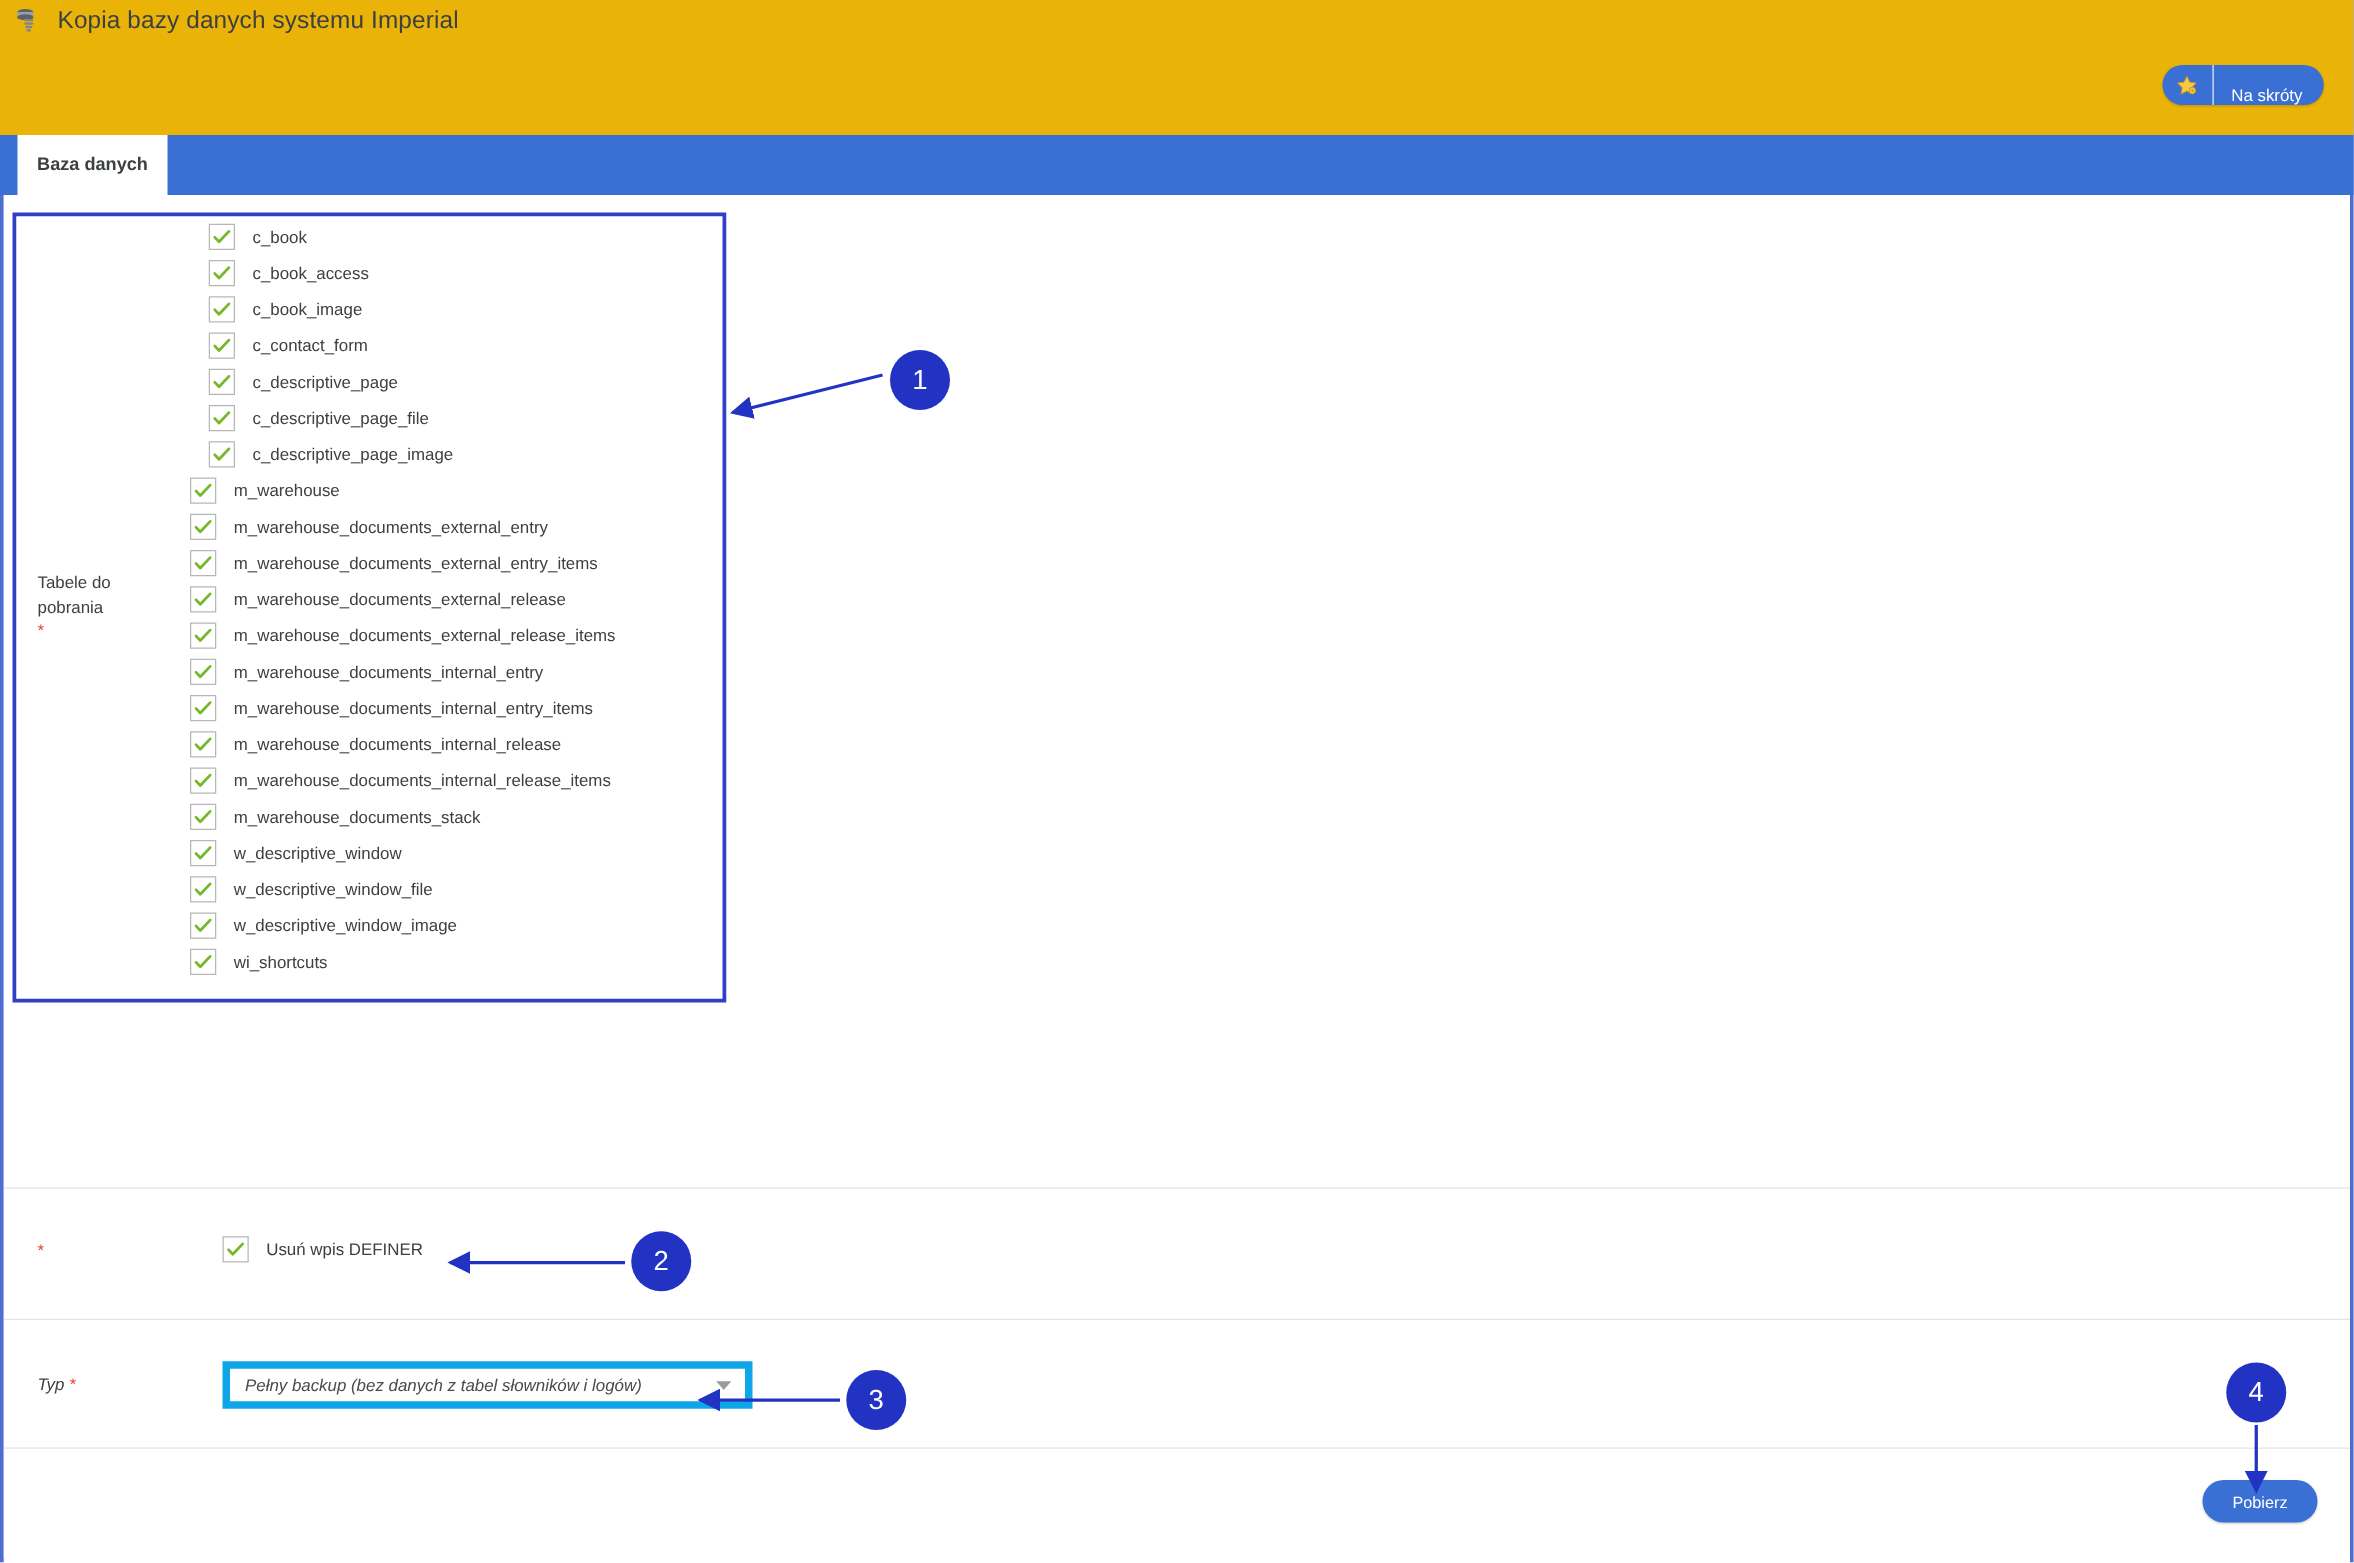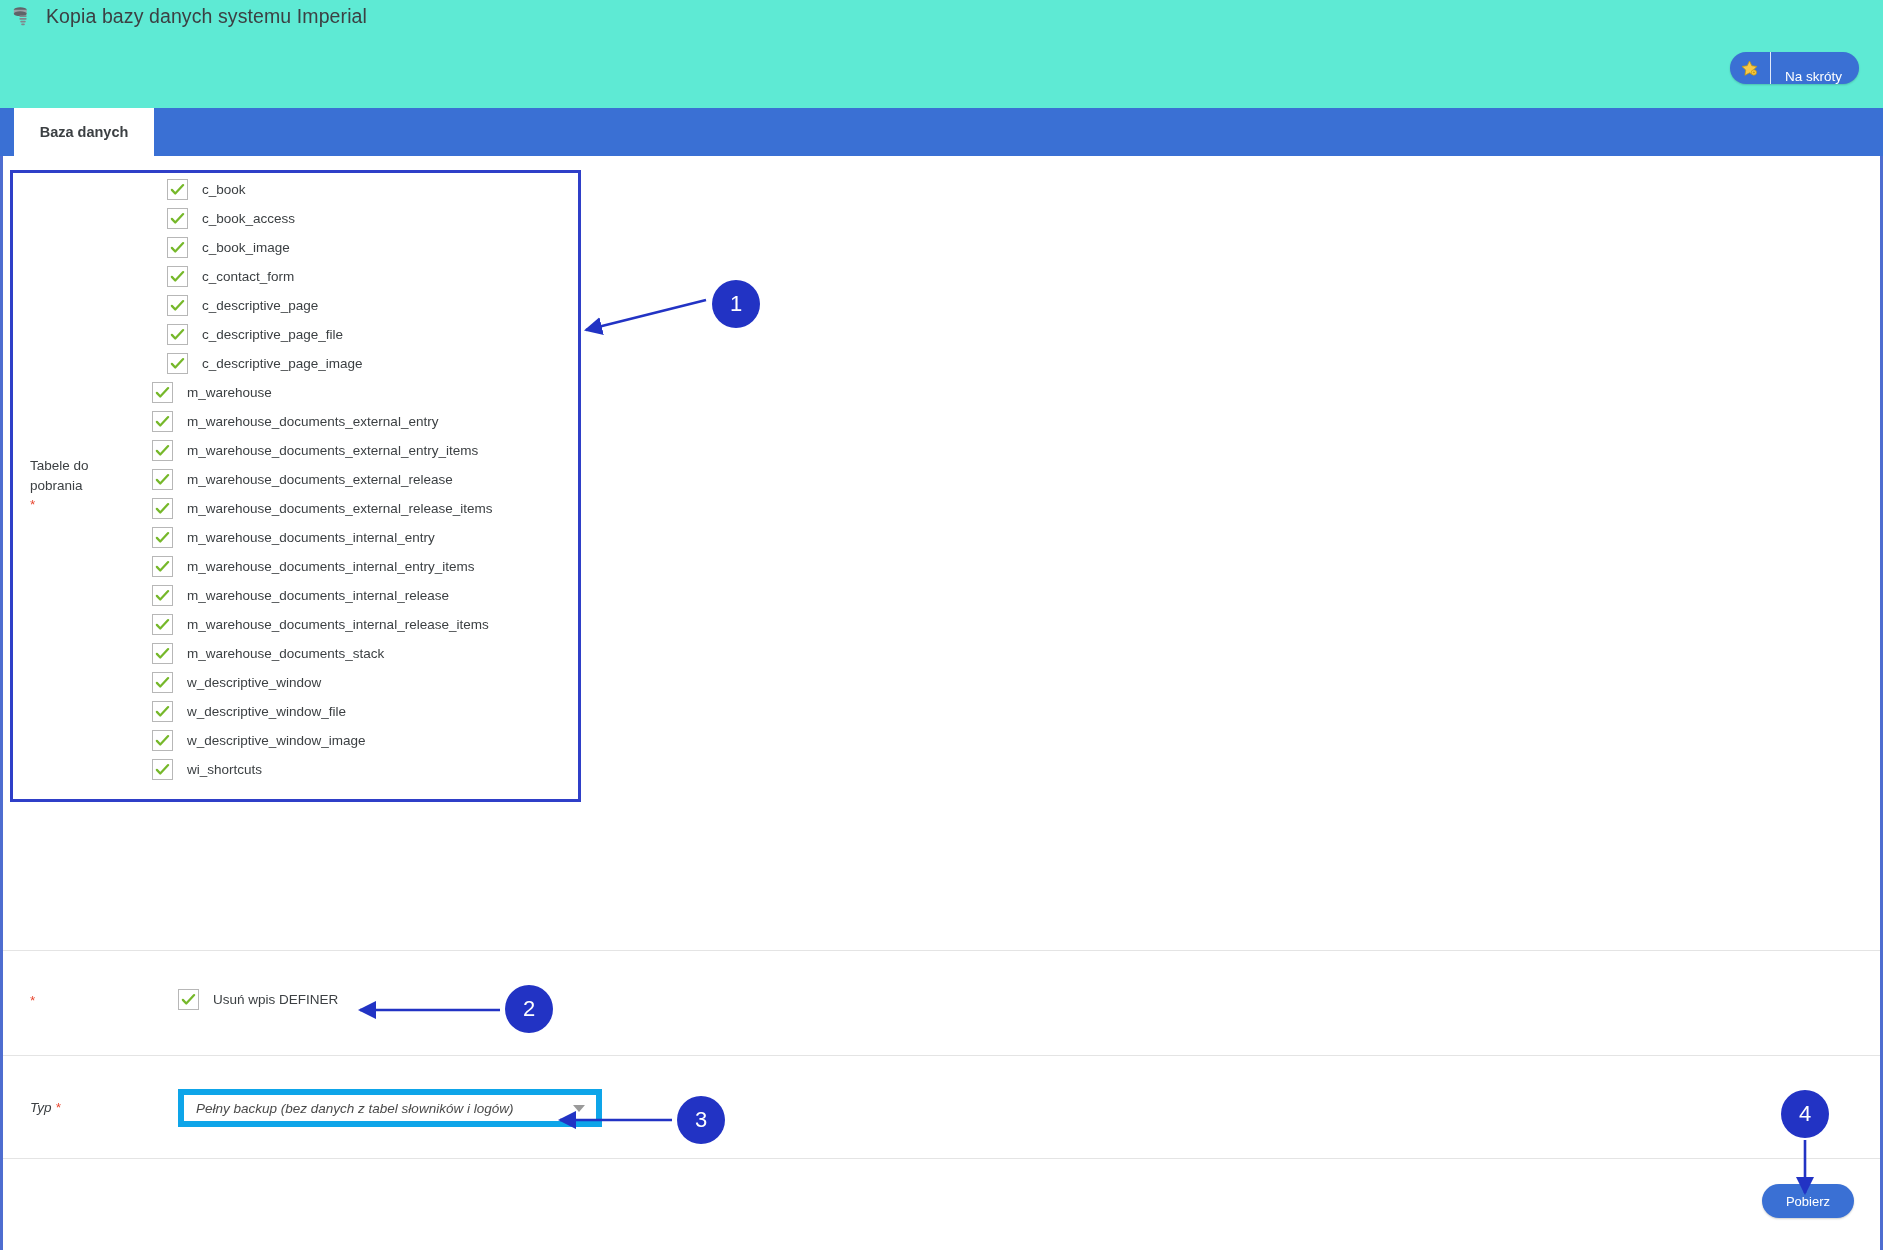--- a/index.html
+++ b/index.html
@@ -28,21 +28,21 @@
   }
   .page-rail.left  { left: 0; }
   .page-rail.right { right: 0; }
 
   
   .app-header {
     position: absolute;
     left: 0; top: 0;
     width: 1883px;
     height: 108px;
-    background: #5eead4;
+    background: #eab308;
   }
   .title-row {
     position: absolute;
     left: 12px; top: 5px;
     display: flex;
     align-items: center;
     gap: 12px;
   }
   .title-icon {
     width: 22px; height: 22px;
@@ -87,21 +87,21 @@
   
   .tab-strip {
     position: absolute;
     left: 0; top: 108px;
     width: 1883px; height: 48px;
     background: #3a70d4;
   }
   .tab {
     position: absolute;
     left: 14px; top: 0;
-    width: 140px; height: 48px;
+    width: 120px; height: 48px;
     background: #ffffff;
     display: flex;
     align-items: center;
     justify-content: center;
     cursor: pointer;
   }
   .tab-label {
     font-size: 14.5px;
     font-weight: bold;
     color: #3c4043;

